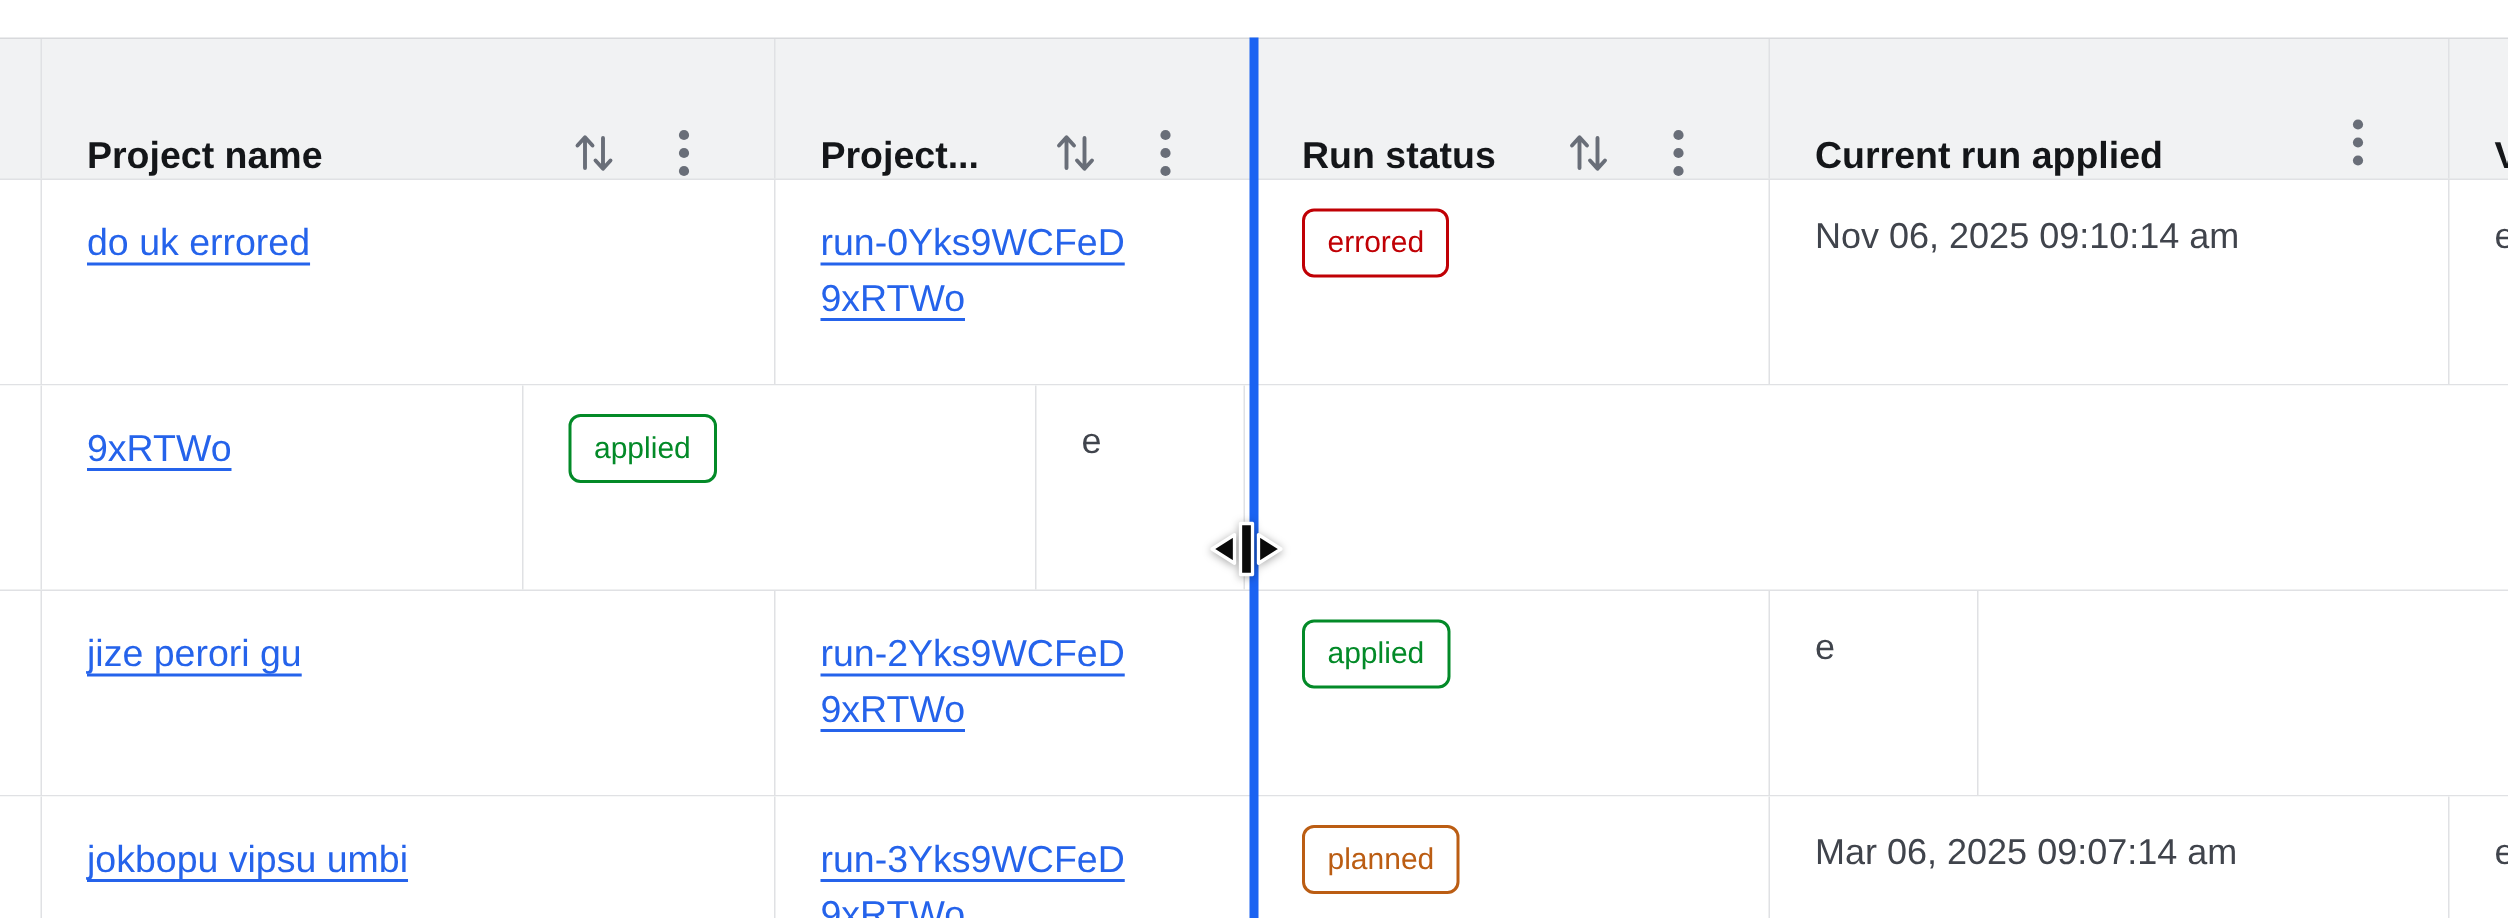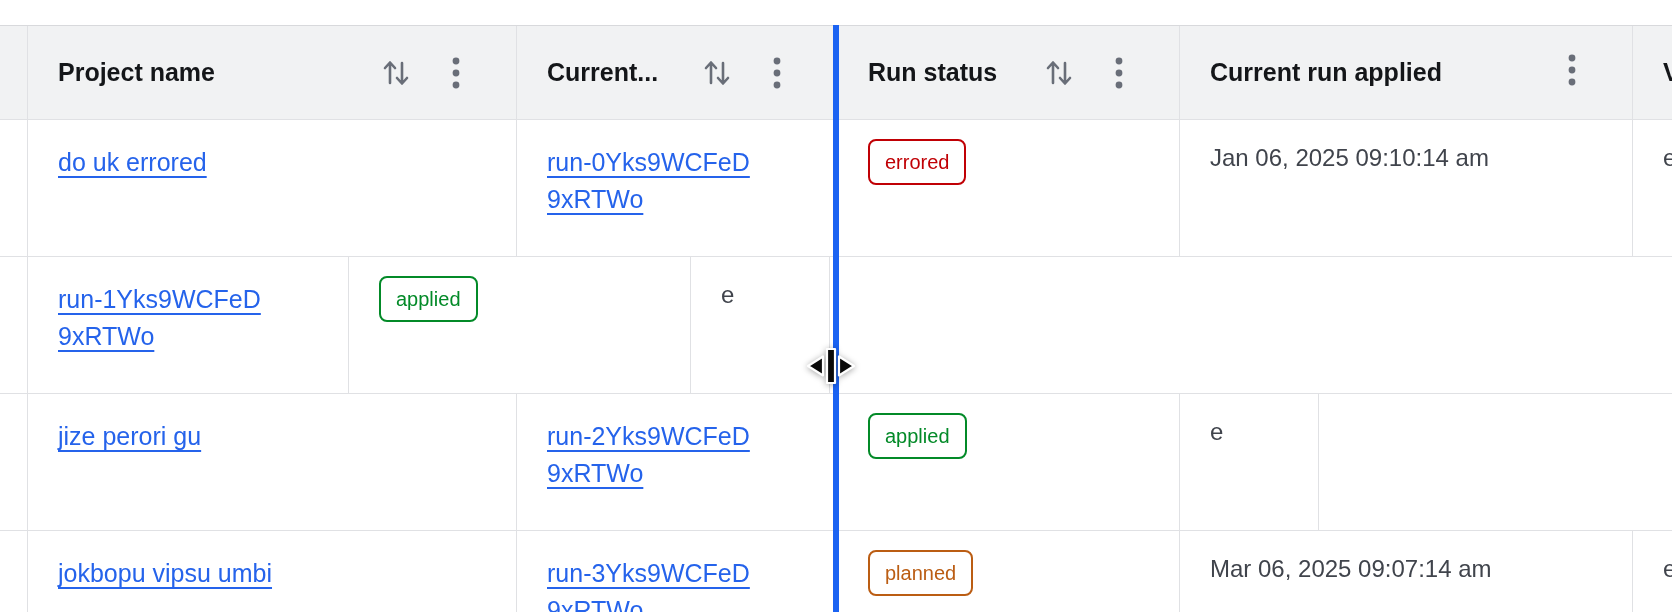--- a/index.html
+++ b/index.html
@@ -9,21 +9,21 @@
     --header-text:#141619; --body-text:#40444c; --icon:#696e78;
   }
   *{box-sizing:border-box;margin:0;padding:0}
   html,body{background:#fff}
   body{font-family:"Liberation Sans", sans-serif;}
   .viewport{position:relative;width:1672px;height:612px;overflow:hidden;background:#fff}
   .table{position:absolute;top:25px;left:0;width:1772px;border-top:1px solid var(--border-top)}
   .hrow{display:flex;height:94px;background:var(--header-bg);border-bottom:1px solid var(--border)}
   .brow{display:flex;height:137px;border-bottom:1px solid var(--border);background:#fff}
   .cell{flex:0 0 auto;border-right:1px solid var(--border);padding:24px 24px 0 30px;overflow:hidden}
-  .hcell{flex:0 0 auto;border-right:1px solid var(--border);display:flex;align-items:center;
+  .hcell{flex:0 0 auto;border-right:1px solid var(--border);display:flex;align-items:flex-end;
          padding:0 55px 0 30px;font-size:25px;font-weight:700;color:var(--header-text);white-space:nowrap}
   .c0{width:28px;padding:0}
   .c1{width:489px}
   .c2{width:321px}
   .c3{width:342px}
   .c4{width:453px}
   .c5{width:139px}
   .hicons{display:flex;align-items:center;gap:40px;margin-left:auto;padding-left:28px}
   .hcell .only-menu{margin-left:auto}
   a.cell-link{color:var(--link);text-decoration:underline;text-decoration-thickness:2px;
@@ -62,21 +62,21 @@
             <svg width="10" height="34" viewBox="0 0 10 34" fill="#696e78">
               <circle cx="5" cy="5" r="3.4"></circle>
                 <circle cx="5" cy="17" r="3.4"></circle>
                 <circle cx="5" cy="29" r="3.4"></circle>
             </svg>
           </button>
         </span>
       </div>
 
       <div class="hcell c2">
-        <span>Current...</span>
+        <span>Project...</span>
         <span class="hicons">
           <button class="icon-btn">
             <svg width="30" height="34" viewBox="0 0 30 34" fill="none" stroke="#696e78" stroke-width="2.6" stroke-linecap="round" stroke-linejoin="round">
               <path d="M9 27 V7 M4 12 L9 6.5 L14 12"></path>
               <path d="M21 7 V27 M16 22 L21 27.5 L26 22"></path>
             </svg>
           </button>
           <button class="icon-btn">
             <svg width="10" height="34" viewBox="0 0 10 34" fill="#696e78">
               <circle cx="5" cy="5" r="3.4"></circle>
@@ -132,32 +132,31 @@
       <div class="cell c2">
         <a href="#" class="cell-link run-link">
           <span>run-0Yks9WCFeD</span>
           <span>9xRTWo</span>
         </a>
       </div>
       <div class="cell c3">
         <span class="badge critical">errored</span>
       </div>
       <div class="cell c4">
-        <span class="date">Jan 06, 2025 09:10:14 am</span>
-      </div>
-      <div class="cell c5">
-        <span class="trunccell">e</span>
-      </div>
-    </div>
-
-    <div class="brow">
-      <div class="cell c0"></div>
-      <div class="cell c2">
-        <a href="#" class="cell-link run-link">
-          <span>run-1Yks9WCFeD</span>
+        <span class="date">Nov 06, 2025 09:10:14 am</span>
+      </div>
+      <div class="cell c5">
+        <span class="trunccell">e</span>
+      </div>
+    </div>
+
+    <div class="brow">
+      <div class="cell c0"></div>
+      <div class="cell c2">
+        <a href="#" class="cell-link run-link">
           <span>9xRTWo</span>
         </a>
       </div>
       <div class="cell c3">
         <span class="badge success">applied</span>
       </div>
       <div class="cell c5">
         <span class="trunccell">e</span>
       </div>
     </div>

